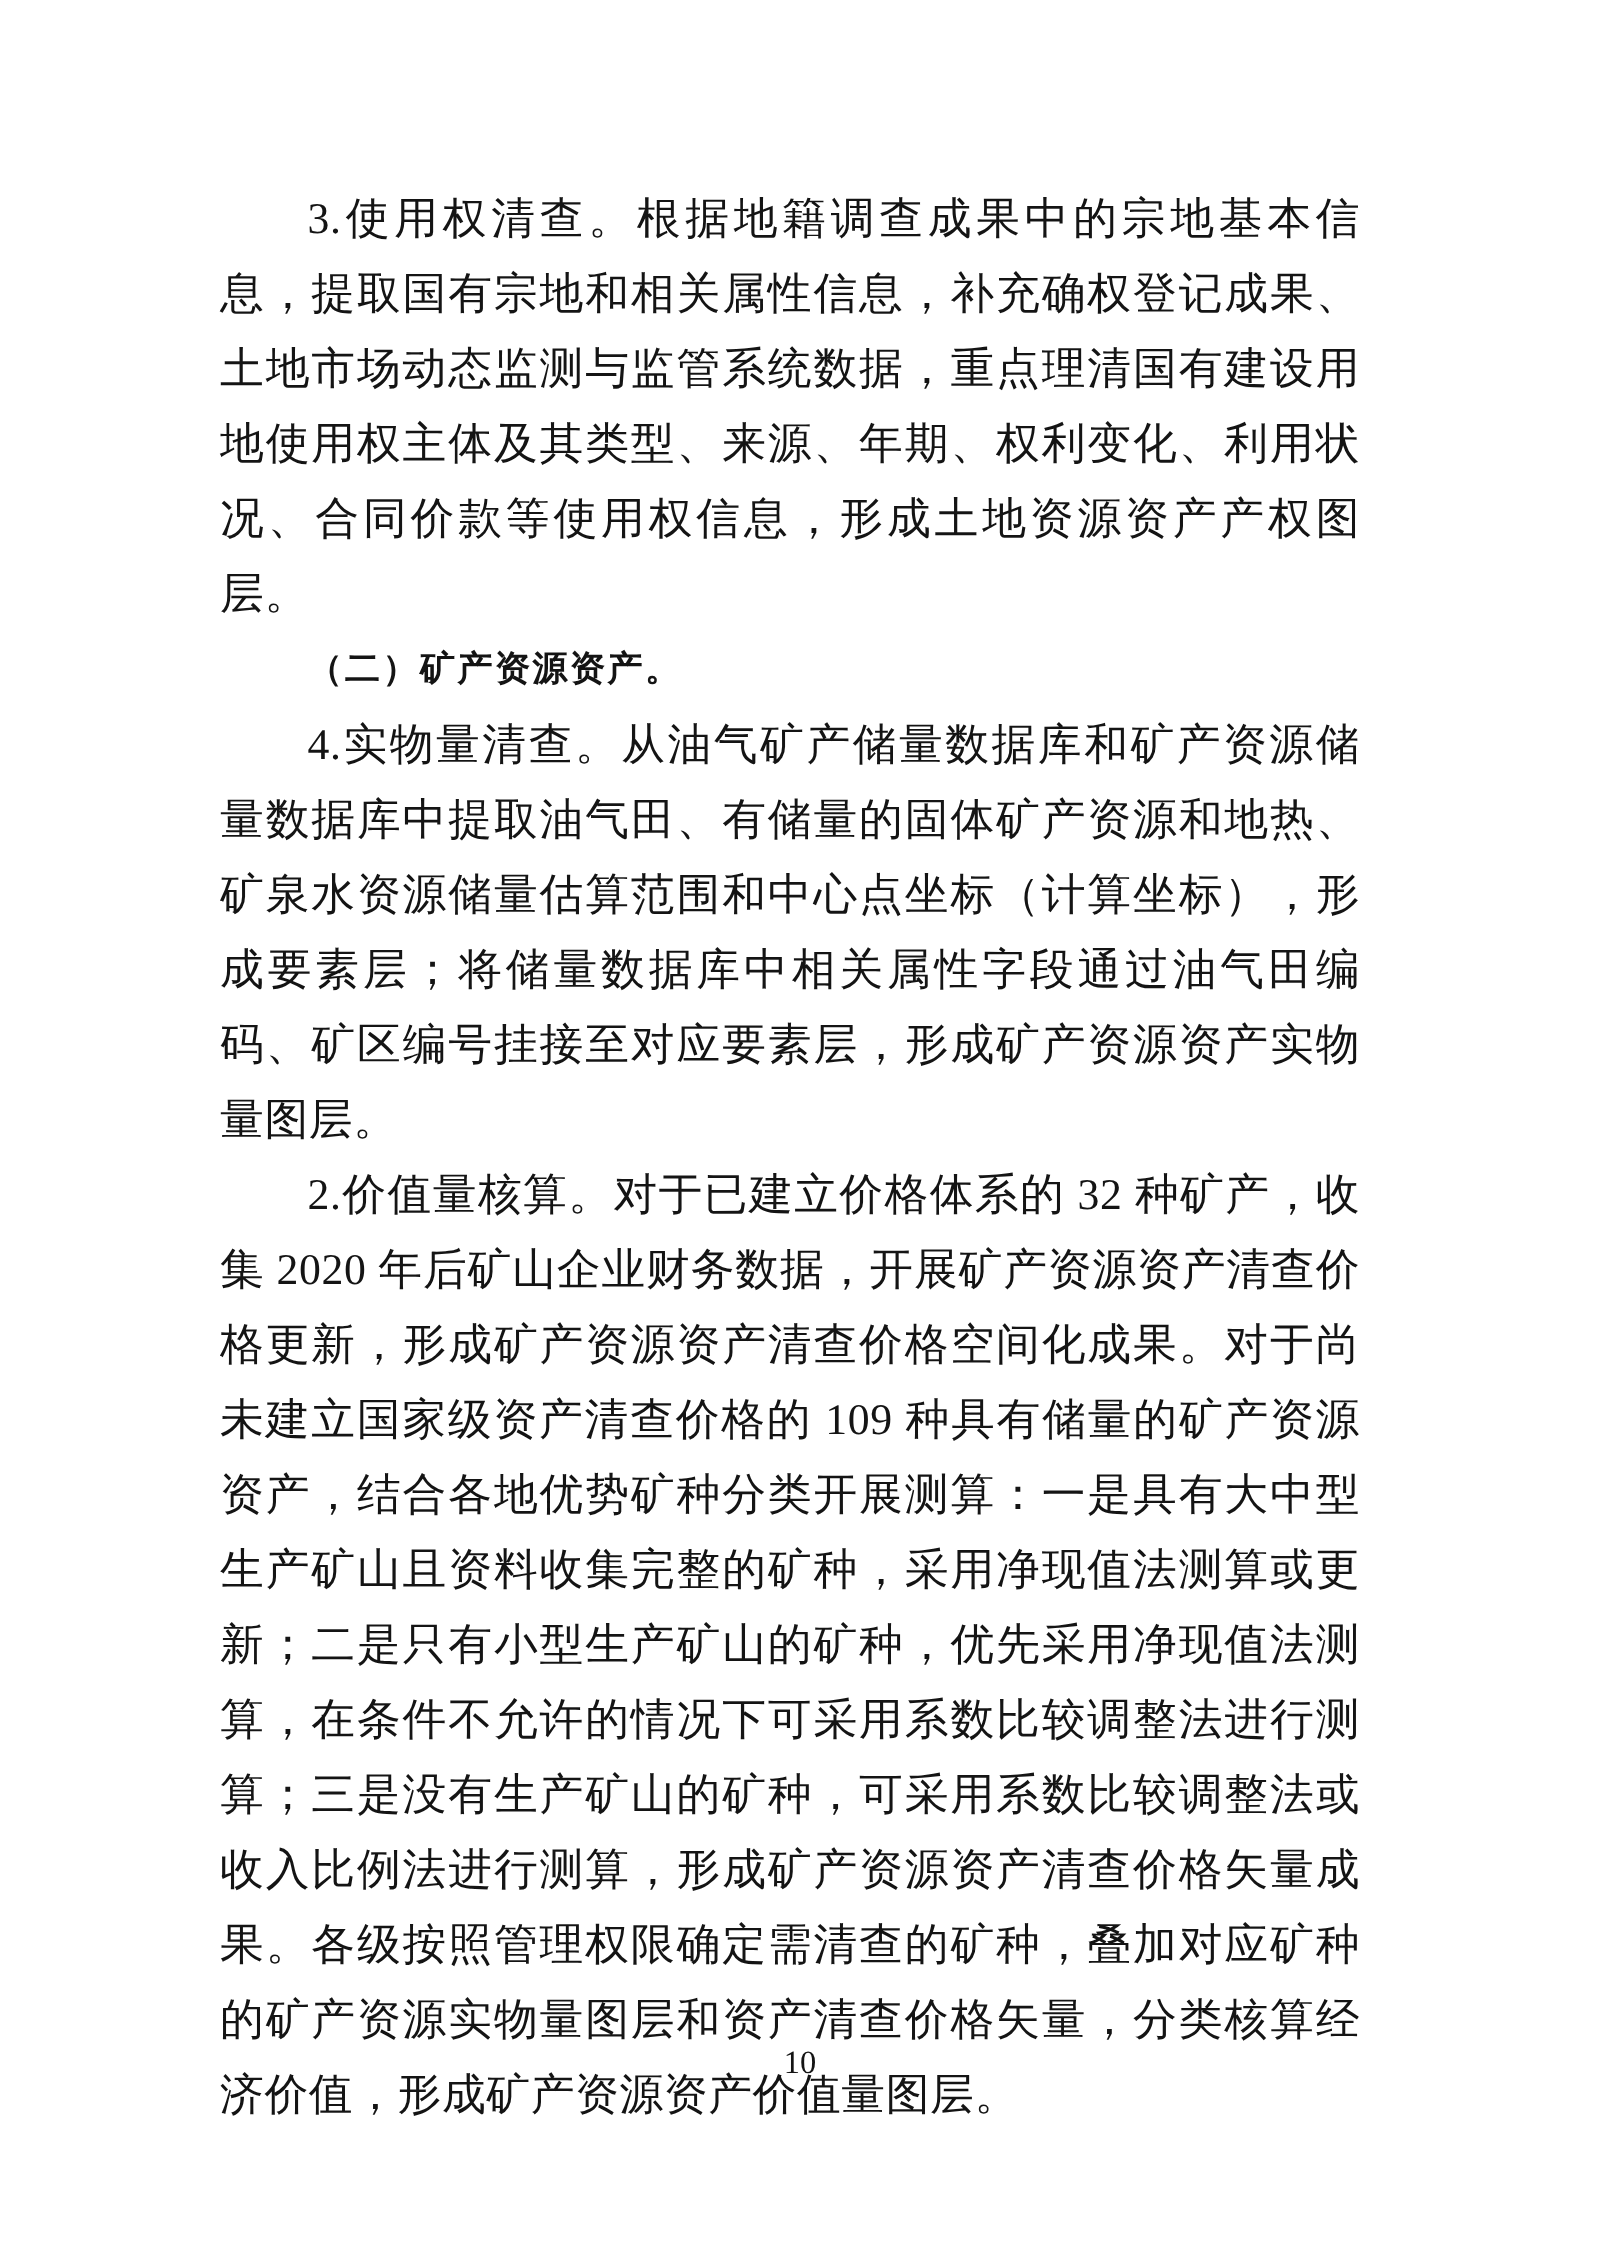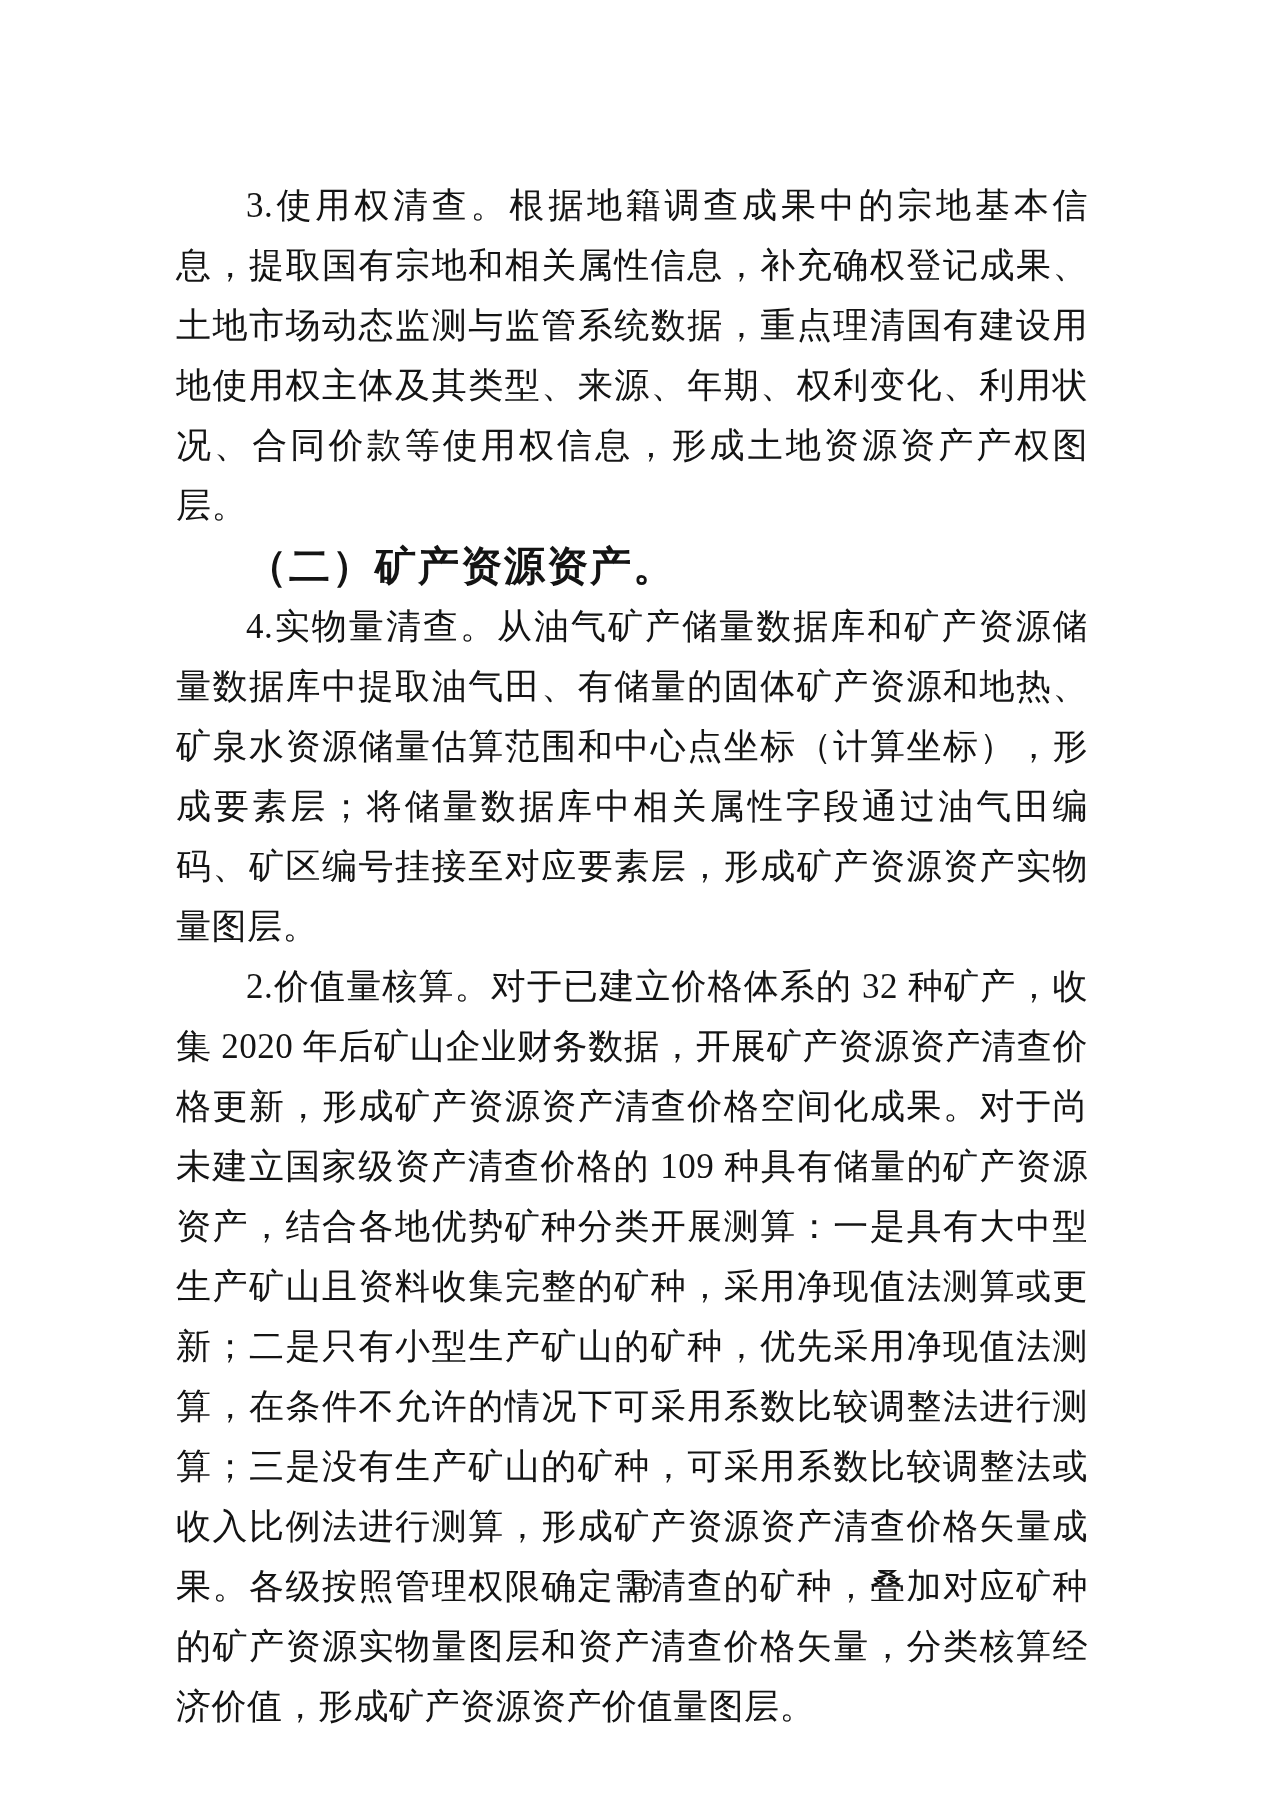--- a/index.html
+++ b/index.html
@@ -12,45 +12,45 @@
     width: 1280px;
     height: 1810px;
     background: #ffffff;
     color: #141414;
     font-family: "Liberation Serif", "DejaVu Serif", serif;
     overflow: hidden;
   }
   .content {
     position: absolute;
     left: 176px;
-    top: 176px;
+    top: 145px;
     width: 912px;
   }
   .para {
     margin: 0;
     font-size: 35px;
     line-height: 60px;
     text-align: justify;
     text-justify: inter-character;
     text-indent: 70px;
     letter-spacing: 0.5px;
     word-break: break-all;
   }
   .heading {
     margin: 0;
-    font-size: 41px;
+    font-size: 28px;
     line-height: 61px;
     font-weight: bold;
     text-indent: 70px;
     letter-spacing: 2px;
   }
   .footer {
     position: absolute;
     left: 0;
-    top: 1572px;
+    top: 1635px;
     width: 100%;
     text-align: center;
   }
   .pagenum {
     font-size: 26px;
     color: #141414;
   }
 </style>
 </head>
 <body>

